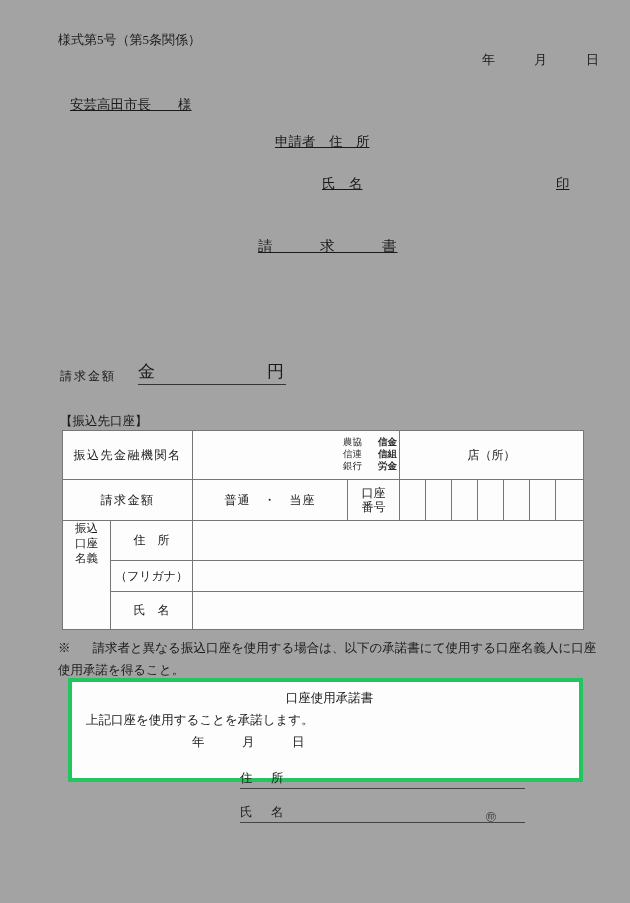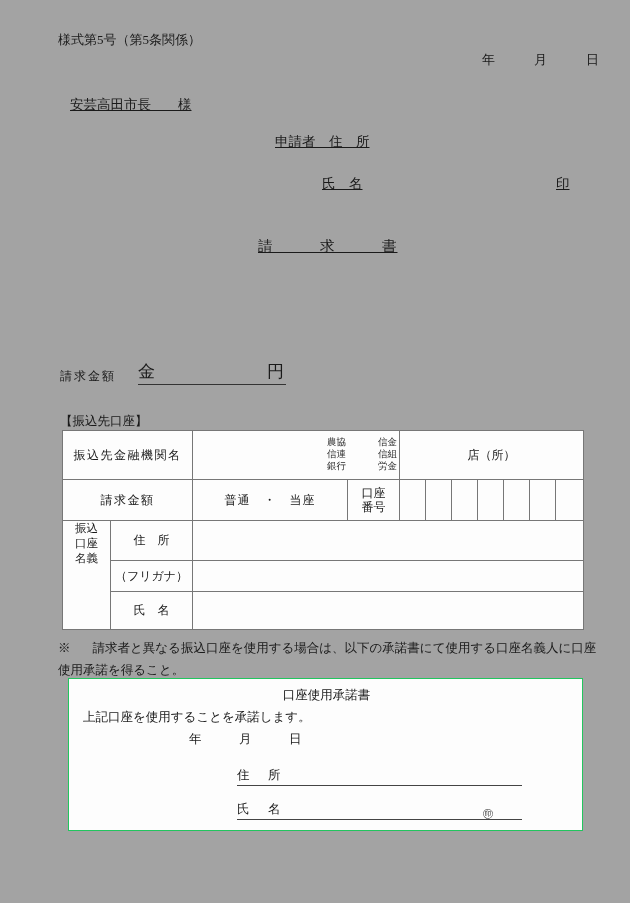--- a/index.html
+++ b/index.html
@@ -80,37 +80,37 @@
   .kind-stack {
     font-size: 9.5px;
     line-height: 1.25;
     text-align: right;
     padding-right: 6px;
     white-space: pre;
     color: #2a2a2a;
   }
   .kind-wrap { display:flex; justify-content:flex-end; align-items:center; height:100%; }
   .kind-col  { display:inline-block; text-align:left; }
-  .kind-col + .kind-col { margin-left: 26px; }
+  .kind-col + .kind-col { margin-left: 10px; font-weight: bold; }
   .shop-cell { text-align: right; padding-right: 10px; font-size: 11.5px; font-family: Liberation Mono, monospace; }
   .acct-label { font-size: 11px; line-height: 1.2; white-space: pre; }
   .dashed-bottom { border-bottom: 1px dashed #888 !important; }
 
   
   #note {
     left: 58px; top: 638px; width: 540px;
     font-size: 12.5px; line-height: 1.75;
   }
   #note .hang { display:inline-block; width: 22px; }
 
   
   #consent-box {
     left: 68px; top: 678px;
-    width: 515px; height: 153px;
-    border: 1px solid #22c55e;
+    width: 515px; height: 104px;
+    border: 4px solid #22c55e;
     background: #fdfdfd;
     box-sizing: border-box;
   }
   #consent-title { left: 0; top: 8px; width: 515px; text-align: center; font-size: 12.5px; }
   #consent-text  { left: 14px; top: 30px; font-size: 12.5px; }
   #consent-date  { left: 120px; top: 52px; font-size: 12.5px; }
 
   .sig-row { position:absolute; display:flex; align-items:flex-end; font-size: 12.5px; }
   #sig-addr { left: 168px; top: 88px; }
   #sig-name { left: 168px; top: 122px; }

